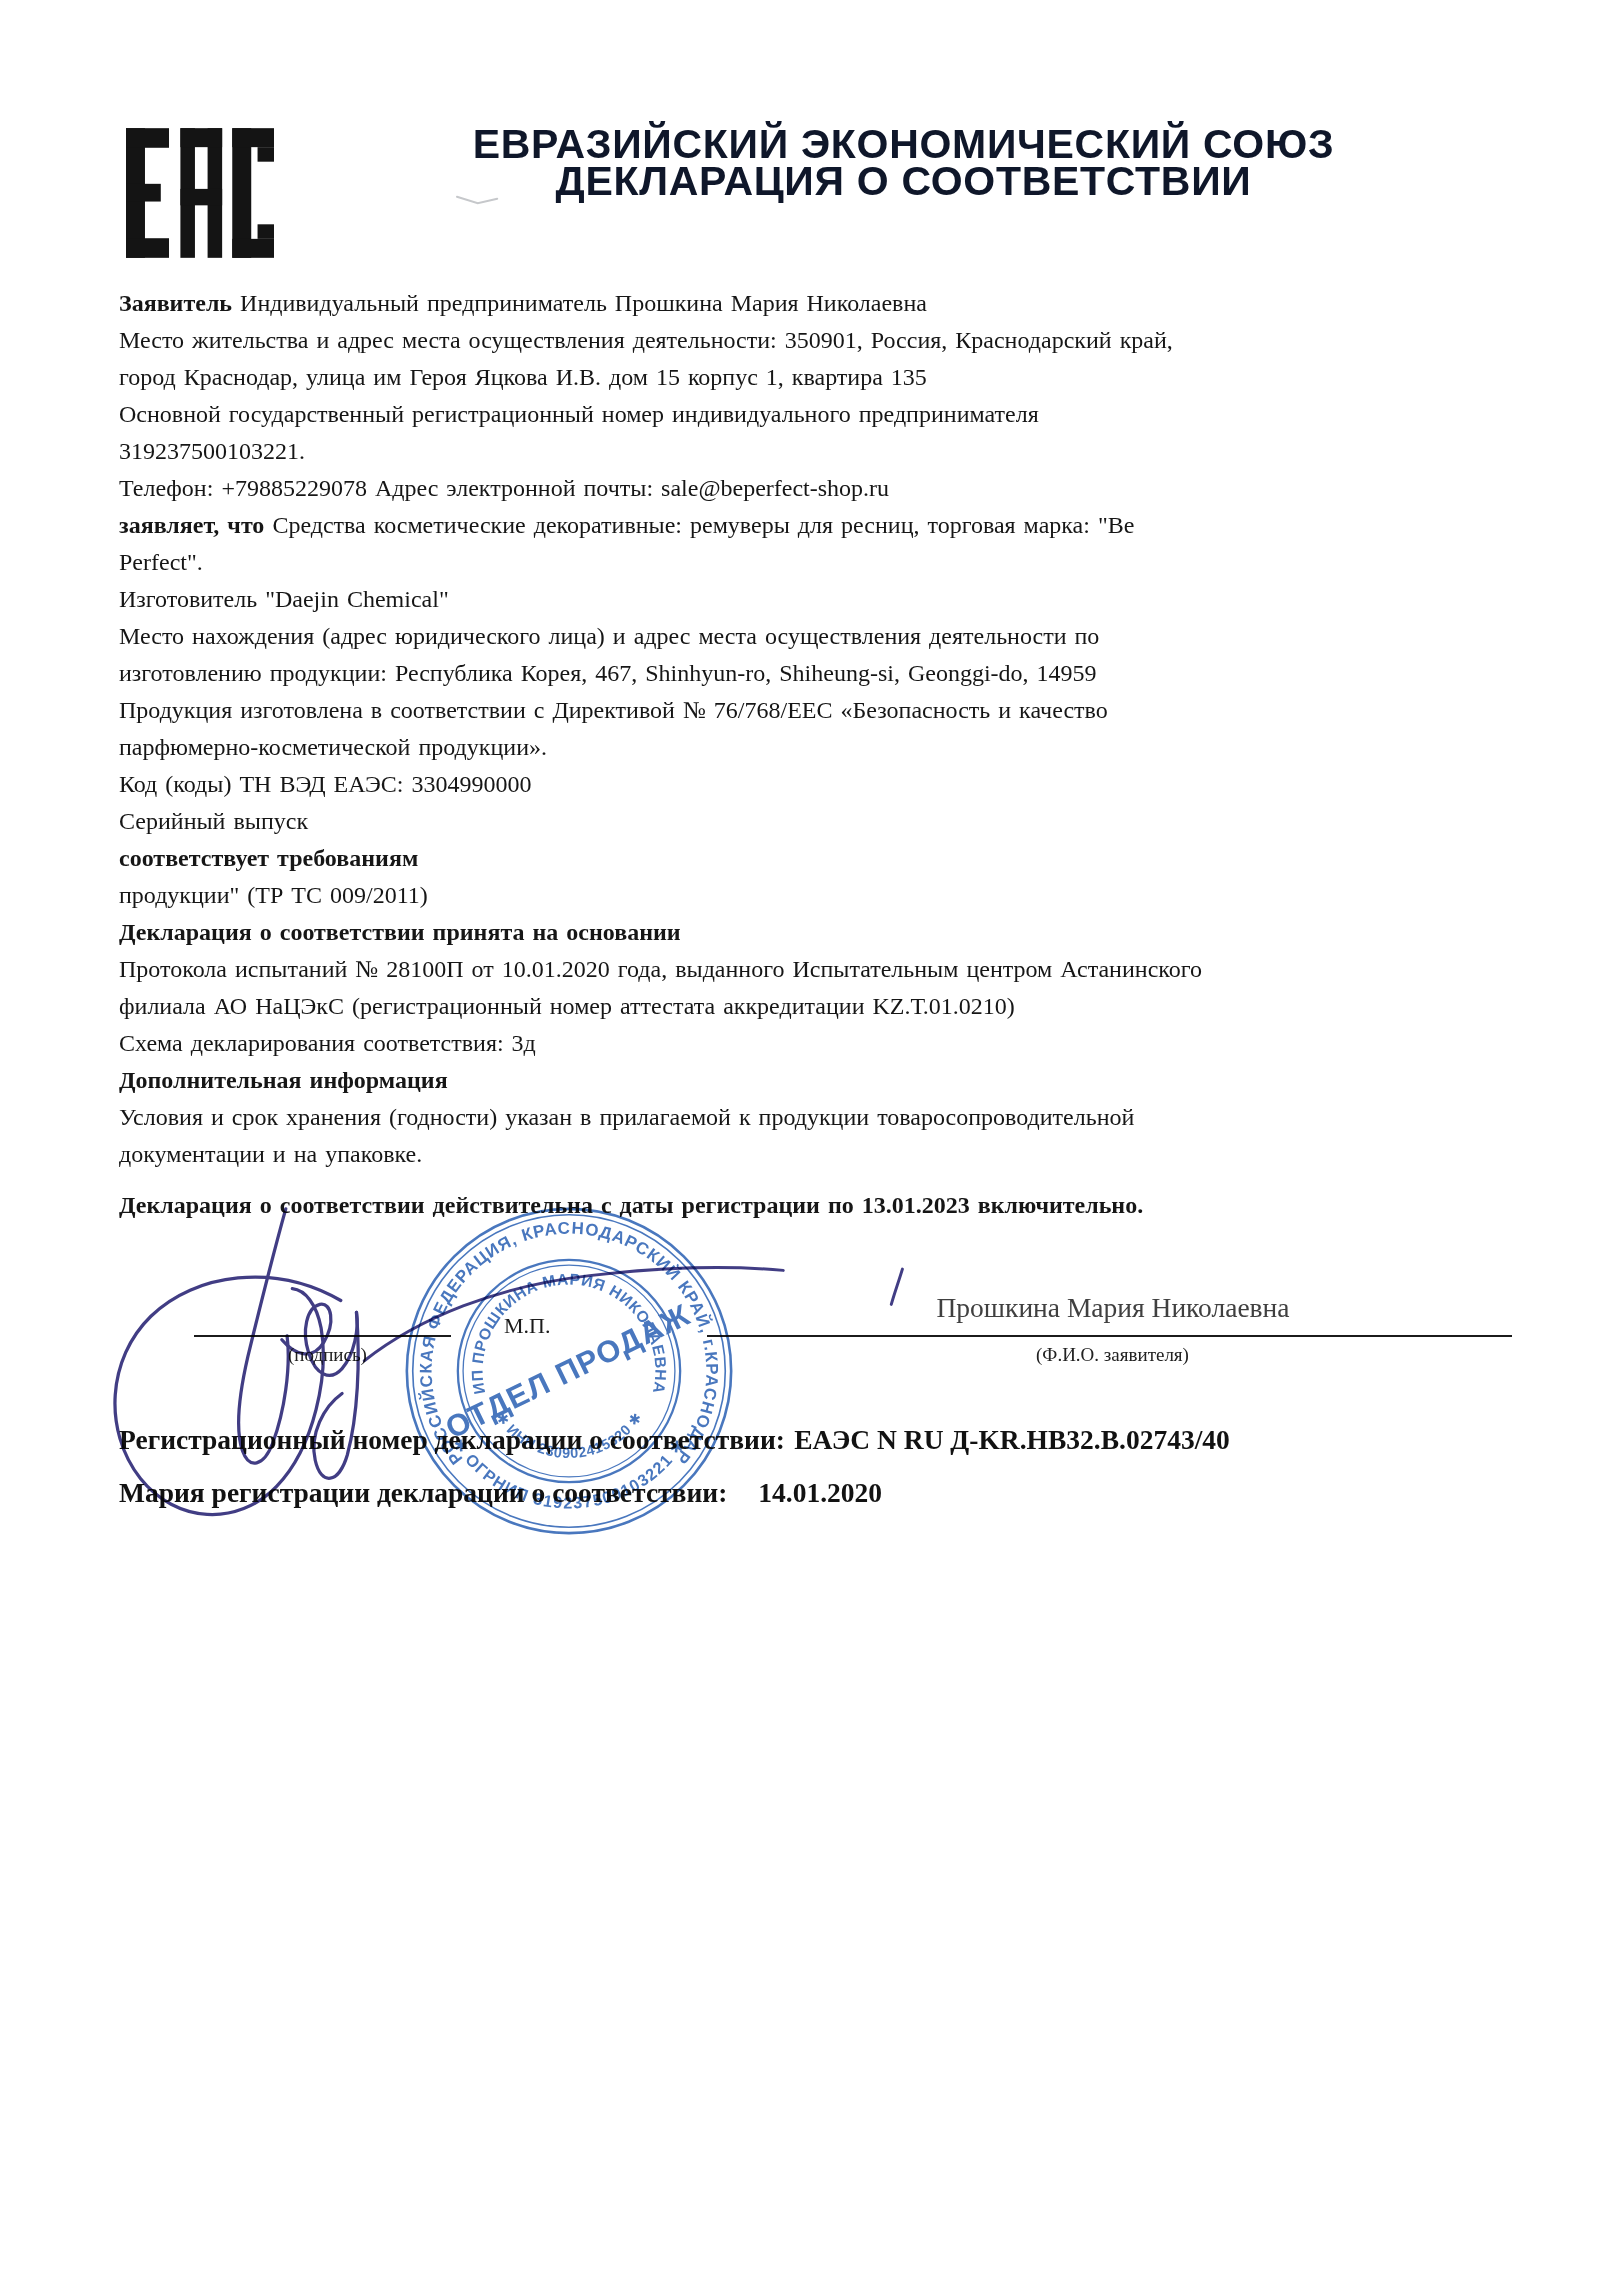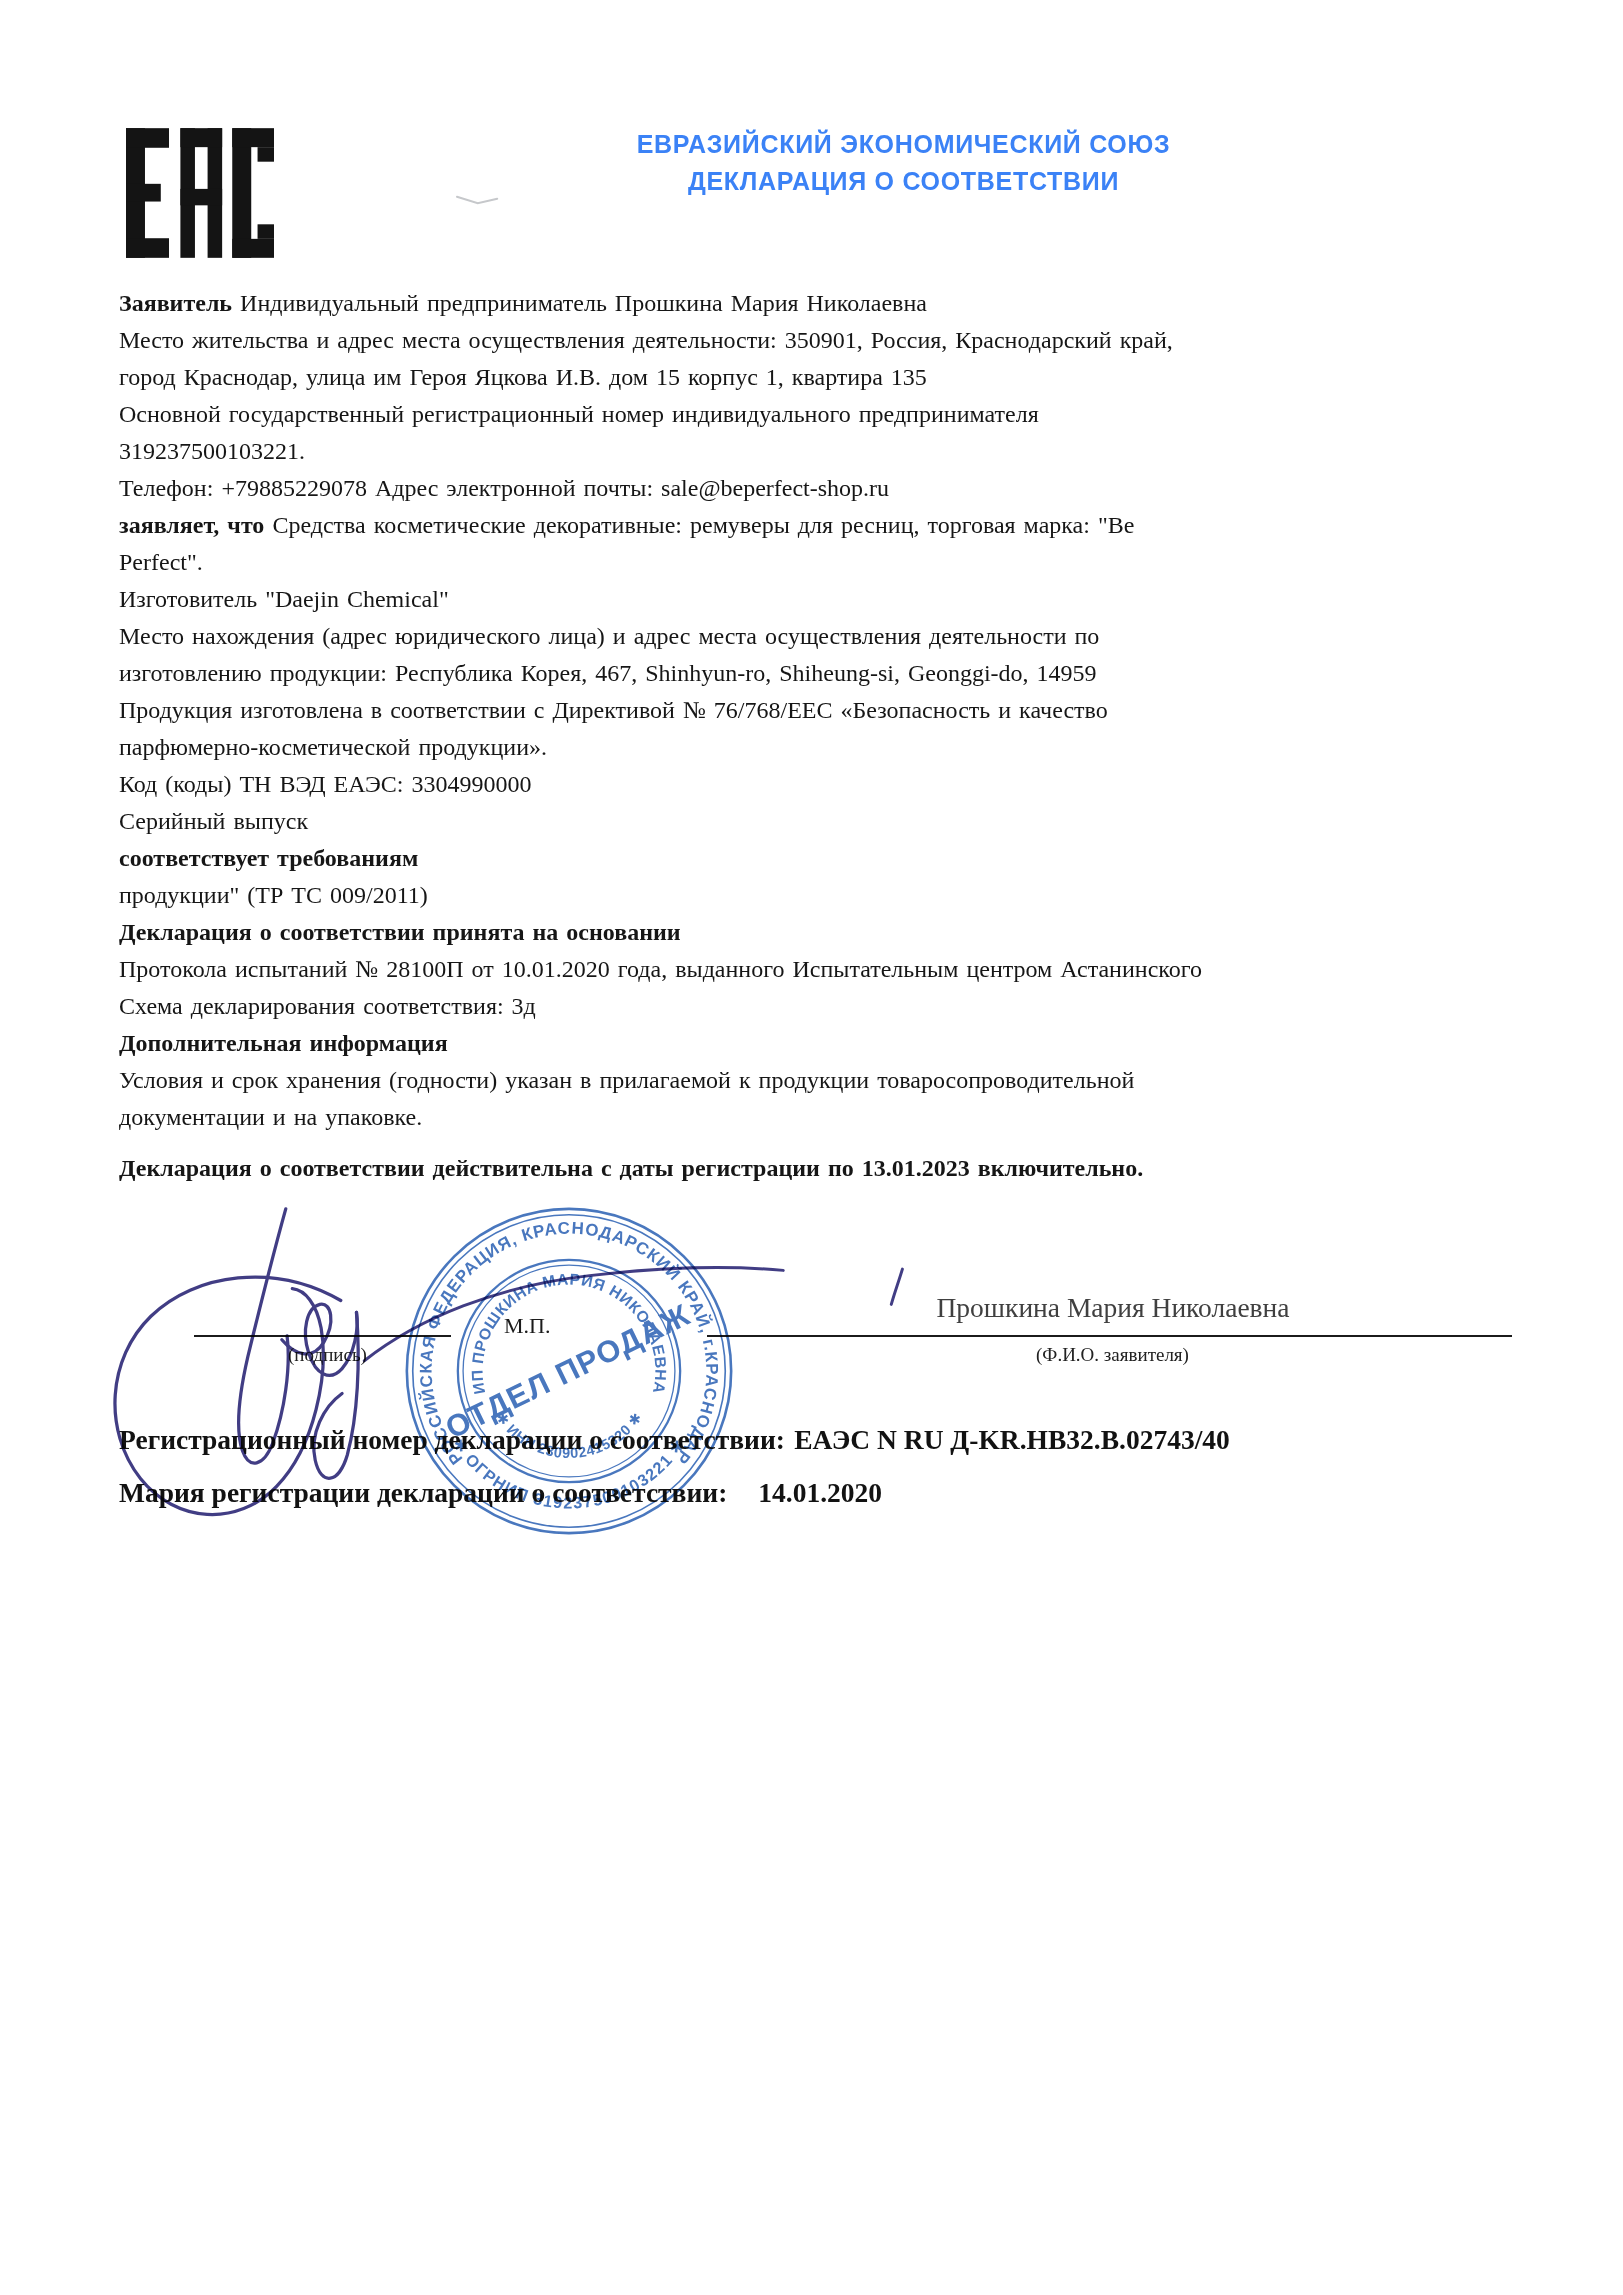--- a/index.html
+++ b/index.html
@@ -10,22 +10,22 @@
     overflow:hidden;
     font-family:"Liberation Serif","DejaVu Serif",serif;
     color:#161616;
   }
   
   .eac-logo{position:absolute;left:126px;top:128px;width:148px;height:130px;}
   .doc-title{
     position:absolute;left:295px;top:126px;width:1217px;
     text-align:center;
     font-family:"Liberation Sans","DejaVu Sans",sans-serif;
-    font-weight:bold;font-size:25px;line-height:37px;letter-spacing:0.7px;
-    color:#3b82f6;
+    font-weight:bold;font-size:41px;line-height:37px;letter-spacing:0.7px;
+    color:#0f172a;
   }
   
   .body-text{
     position:absolute;left:119px;top:285px;width:1398px;
     font-size:24px;line-height:37px;word-spacing:2px;
   }
   .bl{white-space:nowrap;}
   .bl b{font-weight:bold;}
   .bl.gap-top{margin-top:14.4px;}
   
@@ -106,20 +106,21 @@
       <div class="bl"><b></b><span>Место нахождения (адрес юридического лица) и адрес места осуществления деятельности по</span></div>
       <div class="bl"><b></b><span>изготовлению продукции: Республика Корея, 467, Shinhyun-ro, Shiheung-si, Geonggi-do, 14959</span></div>
       <div class="bl"><b></b><span>Продукция изготовлена в соответствии с Директивой № 76/768/ЕЕС «Безопасность и качество</span></div>
       <div class="bl"><b></b><span>парфюмерно-косметической продукции».</span></div>
       <div class="bl"><b></b><span>Код (коды) ТН ВЭД ЕАЭС: 3304990000</span></div>
       <div class="bl"><b></b><span>Серийный выпуск</span></div>
       <div class="bl"><b>соответствует требованиям</b><span></span></div>
       <div class="bl"><b></b><span>продукции" (ТР ТС 009/2011)</span></div>
       <div class="bl"><b>Декларация о соответствии принята на основании</b><span></span></div>
       <div class="bl"><b></b><span>Протокола испытаний № 28100П от 10.01.2020 года, выданного Испытательным центром Астанинского</span></div>
+      <div class="bl"><b></b><span>филиала АО НаЦЭкС (регистрационный номер аттестата аккредитации KZ.Т.01.0210)</span></div>
       <div class="bl"><b></b><span>Схема декларирования соответствия: 3д</span></div>
       <div class="bl"><b>Дополнительная информация</b><span></span></div>
       <div class="bl"><b></b><span>Условия и срок хранения (годности) указан в прилагаемой к продукции товаросопроводительной</span></div>
       <div class="bl"><b></b><span>документации и на упаковке.</span></div>
       <div class="bl gap-top"><b>Декларация о соответствии действительна с даты регистрации по 13.01.2023 включительно.</b><span></span></div>
     </div>
 
   <div class="sig-line line-left"></div>
   <div class="caption caption-podpis">(подпись)</div>
   <div class="mp-note">М.П.</div>

